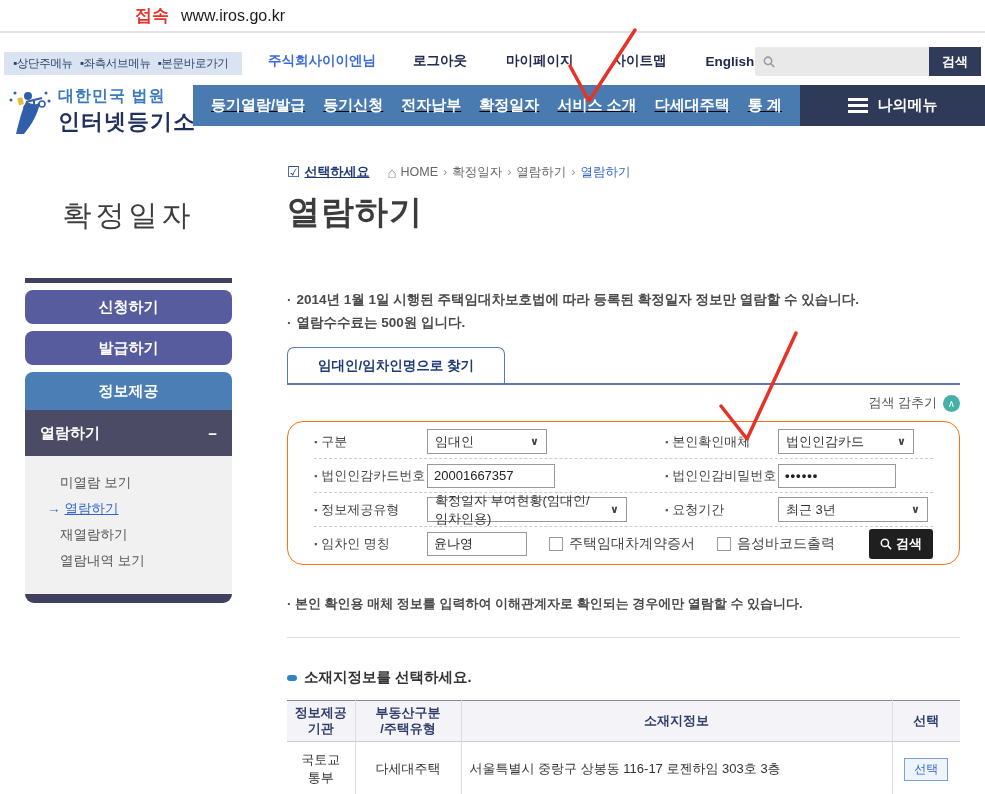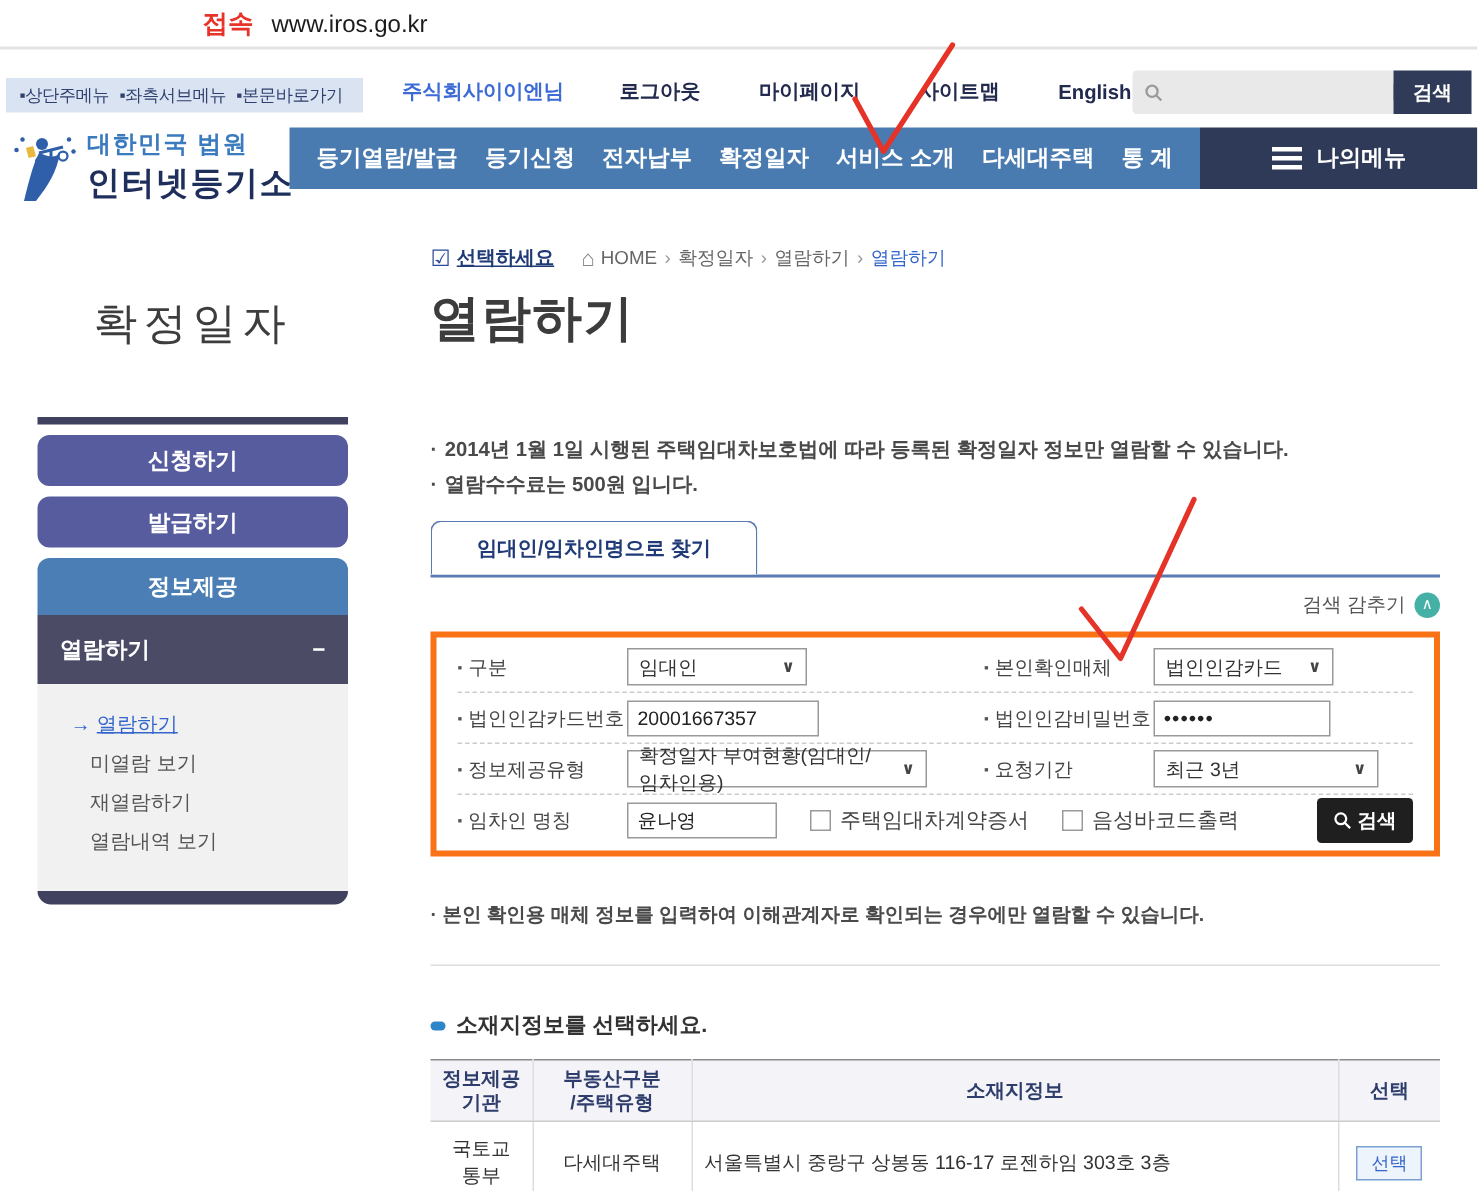--- a/index.html
+++ b/index.html
@@ -23,21 +23,21 @@
   .search-box { position:absolute; left:755px; top:47px; width:226px; height:29px; display:flex; }
   .search-input-wrap { flex:1; background:#e9e9e9; border-radius:3px 0 0 3px; display:flex; align-items:center; padding:0 8px; }
   .search-input-wrap input { border:none; background:transparent; outline:none; width:100%; font-size:13px; margin-left:6px; }
   .search-go { width:52px; background:#2f3b58; color:#fff; border:none; font-size:13px; font-weight:bold; cursor:pointer; }
 
   
   .logo { position:absolute; left:6px; top:86px; display:flex; align-items:center; }
   .logo-text { margin-left:6px; }
   .logo-court { font-size:16px; color:#3a7bbf; font-weight:bold; letter-spacing:1px; }
   .logo-site { font-size:22px; color:#1f2f5c; font-weight:bold; letter-spacing:1px; }
-  .nav-bar { position:absolute; left:193px; top:85px; width:607px; height:41px; background:#4a7bb0; display:flex; align-items:center; justify-content:space-evenly; }
+  .nav-bar { position:absolute; left:193px; top:85px; width:607px; height:41px; background:#4a7bb0; display:flex; align-items:center; justify-content:space-evenly;text-decoration:underline; }
   .nav-item { color:#fff; font-size:15px; font-weight:bold; cursor:pointer; white-space:nowrap; }
   .my-menu { position:absolute; left:800px; top:85px; width:185px; height:41px; background:#2e3a57; color:#fff; display:flex; align-items:center; justify-content:center; gap:10px; font-size:15px; font-weight:bold; cursor:pointer; }
   .burger { display:inline-block; }
   .burger i { display:block; width:20px; height:3px; background:#fff; margin:3px 0; }
 
   
   .breadcrumb { position:absolute; left:287px; top:163px; display:flex; align-items:center; font-size:12.5px; color:#666; }
   .bc-check { color:#2b4a9b; font-size:15px; margin-right:4px; }
   .bc-addmenu { color:#1f3a77; font-weight:bold; text-decoration:underline; font-size:13px; margin-right:18px; cursor:pointer; }
   .bc-home-icon { color:#8a8a8a; font-size:15px; margin-right:4px; }
@@ -60,21 +60,21 @@
 
   
   .content { position:absolute; left:287px; top:190px; width:673px; }
   .page-title { font-size:33px; color:#3c3c3c; font-weight:600; letter-spacing:1px; }
   .notices { margin-top:53px; font-size:13.5px; font-weight:bold; color:#4a4a4a; line-height:23px; }
   .notices .dot { margin-right:5px; color:#4a4a4a; }
   .tabs { margin-top:13px; border-bottom:2px solid #5b79b2; }
   .tab { display:inline-block; border:1px solid #5b79b2; border-bottom:none; border-radius:7px 7px 0 0; padding:9px 30px 8px; color:#1f3a77; font-weight:bold; font-size:13.5px; background:#fff; cursor:pointer; }
   .toggle-row { margin-top:9px; text-align:center; font-size:13px; color:#555; display:flex; justify-content:flex-end; align-items:center; gap:6px; }
   .toggle-circle { width:17px; height:17px; border-radius:50%; background:#45b0a6; color:#fff; font-size:10px; display:inline-flex; align-items:center; justify-content:center; cursor:pointer; }
-  .form-box { margin-top:9px; border:4px solid #f97316; border-radius:0; padding:3px 14px; }
+  .form-box { margin-top:9px; border:1px solid #f97316; border-radius:16px; padding:3px 26px; }
   .form-row { display:flex; align-items:center; height:34px; border-bottom:1px dashed #ccc; }
   .form-row:last-child { border-bottom:none; }
   .f-label { width:113px; font-size:13px; color:#444; flex-shrink:0; }
   .f-label .sq { font-size:9px; color:#555; margin-right:4px; vertical-align:1px; }
   .f-field-l { width:238px; flex-shrink:0; display:flex; align-items:center; }
   .fake-select { border:1px solid #999; height:25px; display:flex; align-items:center; justify-content:space-between; padding:0 7px; font-size:13px; color:#333; background:#fff; cursor:pointer; }
   .fake-select .chev { font-size:11px; font-weight:bold; color:#444; margin-left:8px; }
   .t-input { border:1px solid #999; height:24px; font-size:13px; padding:0 6px; color:#222; }
   .pw { letter-spacing:1px; font-weight:bold; }
   .chk { display:inline-block; width:14px; height:14px; border:1px solid #9a9a9a; background:#fff; margin-right:6px; vertical-align:-2px; cursor:pointer; }
@@ -185,22 +185,22 @@
     <div class="side-title">확정일자</div>
     <div class="side-topbar"></div>
     <div class="side-btn">신청하기</div>
     <div class="side-btn">발급하기</div>
     <div class="side-btn info">정보제공</div>
     <div class="side-open">
       <span>열람하기</span>
       <span>−</span>
     </div>
     <div class="side-sub">
+      <div class="sub-item"><span class="pad"></span><span>미열람 보기</span></div>
       <div class="sub-item"><span class="arrow">→</span><span class="active">열람하기</span></div>
-      <div class="sub-item"><span class="pad"></span><span>미열람 보기</span></div>
       <div class="sub-item"><span class="pad"></span><span>재열람하기</span></div>
       <div class="sub-item"><span class="pad"></span><span>열람내역 보기</span></div>
     </div>
     <div class="side-bottom"></div>
   </div>
 
   <div class="content">
     <div class="page-title">열람하기</div>
 
     <div class="notices">
@@ -220,21 +220,21 @@
     <div class="form-box">
       <div class="form-row">
         <span class="f-label"><span class="sq">▪</span><span>구분</span></span>
         <span class="f-field-l">
           <span class="fake-select" style="width:120px">
               <span>임대인</span>
               <span class="chev">∨</span>
             </span>
         </span>
         <span class="f-label"><span class="sq">▪</span><span>본인확인매체</span></span>
-        <span class="fake-select" style="width:120px">
+        <span class="fake-select" style="width:136px">
             <span>법인인감카드</span>
             <span class="chev">∨</span>
           </span>
       </div>
       <div class="form-row">
         <span class="f-label"><span class="sq">▪</span><span>법인인감카드번호</span></span>
         <span class="f-field-l">
           <input class="t-input" style="width: 128px;" type="text" value="20001667357">
         </span>
         <span class="f-label"><span class="sq">▪</span><span>법인인감비밀번호</span></span>

